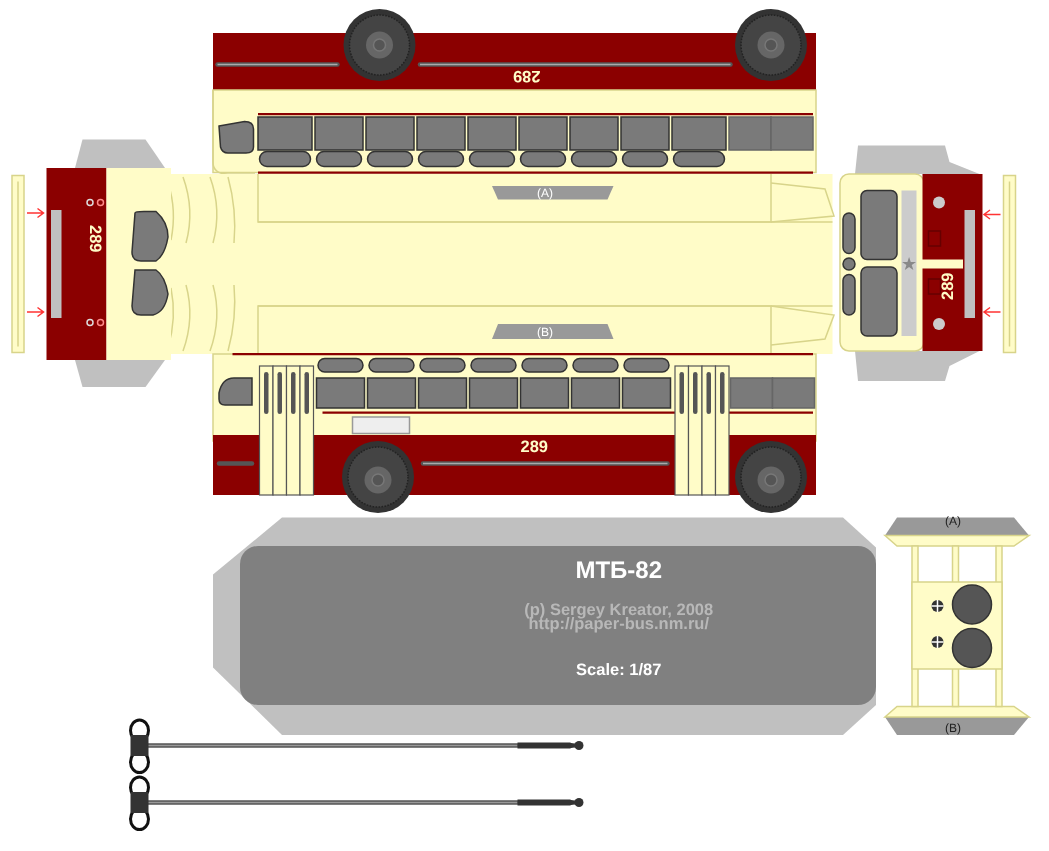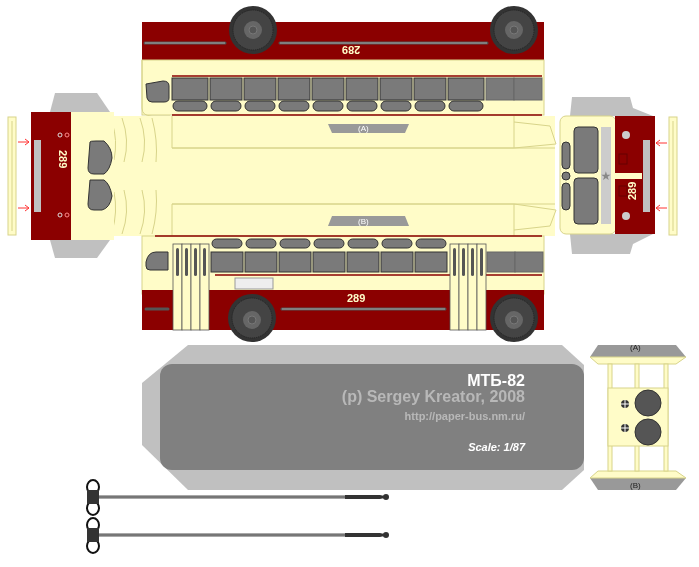--- a/index.html
+++ b/index.html
@@ -1,19 +1,19 @@
 <!DOCTYPE html>
 <html><head>
 <meta charset="utf-8">
 <style>
   html,body{margin:0;padding:0;background:#fff;}
   body{width:699px;height:567px;position:relative;overflow:hidden;font-family:"Liberation Sans",sans-serif;}
   .abs{position:absolute;}
   svg{position:absolute;left:0;top:0;}
-  .title{position:absolute;left:300px;width:225px;text-align:right;font-weight:bold;}
+  .title{position:absolute;left:300px;width:225px;text-align:center;font-weight:bold;}
 </style>
 </head>
 <body>
 
 <svg width="699" height="567" viewBox="0 0 699 567">
 
   <g>
     <rect x="142" y="22" width="402" height="38" fill="#8B0000"></rect>
     <rect x="142" y="60" width="402" height="55" fill="#FFFCC8" stroke="#D8D48A"></rect>
     <path d="M142 60 L142 108 Q142 116 152 116 L170 116" fill="none" stroke="#D8D48A"></path>
@@ -245,15 +245,15 @@
 <div class="abs" style="left:347px;top:292px;font-size:11px;font-weight:bold;color:#FFFCC8;">289</div>
 <div class="abs" style="left:52px;top:150px;font-size:11px;font-weight:bold;color:#FFFCC8;transform:rotate(90deg);transform-origin:left top;left:69px;">289</div>
 <div class="abs" style="left:626px;top:200px;font-size:11px;font-weight:bold;color:#FFFCC8;transform:rotate(-90deg);transform-origin:left top;">289</div>
 
 <div class="abs" style="left:358px;top:124px;font-size:8px;color:#fff;">(A)</div>
 <div class="abs" style="left:358px;top:217px;font-size:8px;color:#fff;">(B)</div>
 <div class="abs" style="left:630px;top:343px;font-size:8px;color:#222;">(A)</div>
 <div class="abs" style="left:630px;top:481px;font-size:8px;color:#222;">(B)</div>
 
 <div class="title" style="top:372px;font-size:16px;color:#fff;">МТБ-82</div>
-<div class="title" style="top:388px;font-size:16px;color:#B8B8B8;">(p) Sergey Kreator, 2008</div>
+<div class="title" style="top:401px;font-size:11px;color:#B8B8B8;">(p) Sergey Kreator, 2008</div>
 <div class="title" style="top:410px;font-size:11px;color:#B8B8B8;">http://paper-bus.nm.ru/</div>
-<div class="title" style="top:441px;font-size:11px;color:#fff;font-style:italic;">Scale: 1/87</div>
+<div class="title" style="top:441px;font-size:11px;color:#fff;">Scale: 1/87</div>
 
 </body></html>

